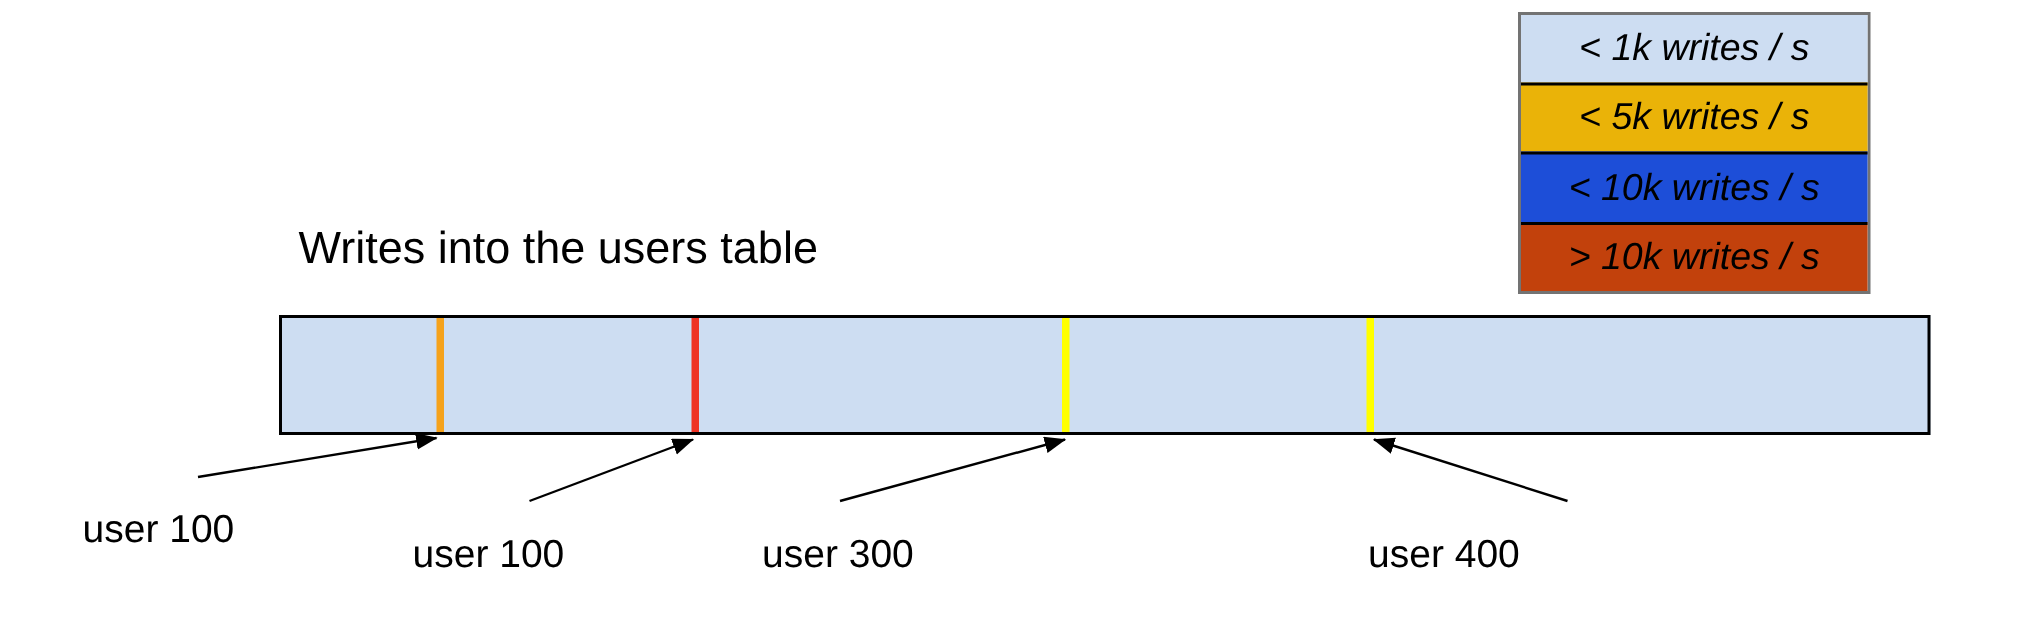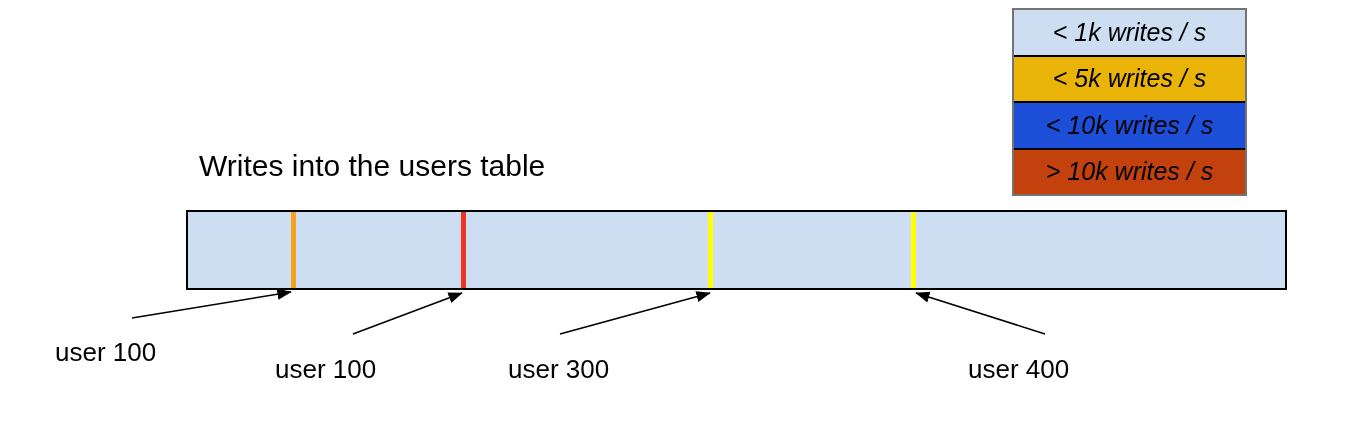--- a/index.html
+++ b/index.html
@@ -60,21 +60,21 @@
   #marker-u400 { left: 911px; }
 
   
   .user-label {
     font-size: 26px;
     white-space: nowrap;
   }
   #label-u100 { left: 55px;  top: 337px; }
   #label-u200 { left: 275px; top: 354px; }
   #label-u300 { left: 508px; top: 354px; }
-  #label-u400 { left: 968px; top: 354px; }
+  #label-u400 { left: 912px; top: 354px; }
 
   .arrows-layer {
     position: absolute;
     left: 0; top: 0;
     width: 1350px; height: 422px;
     pointer-events: none;
   }
 </style>
 </head>
 <body>

